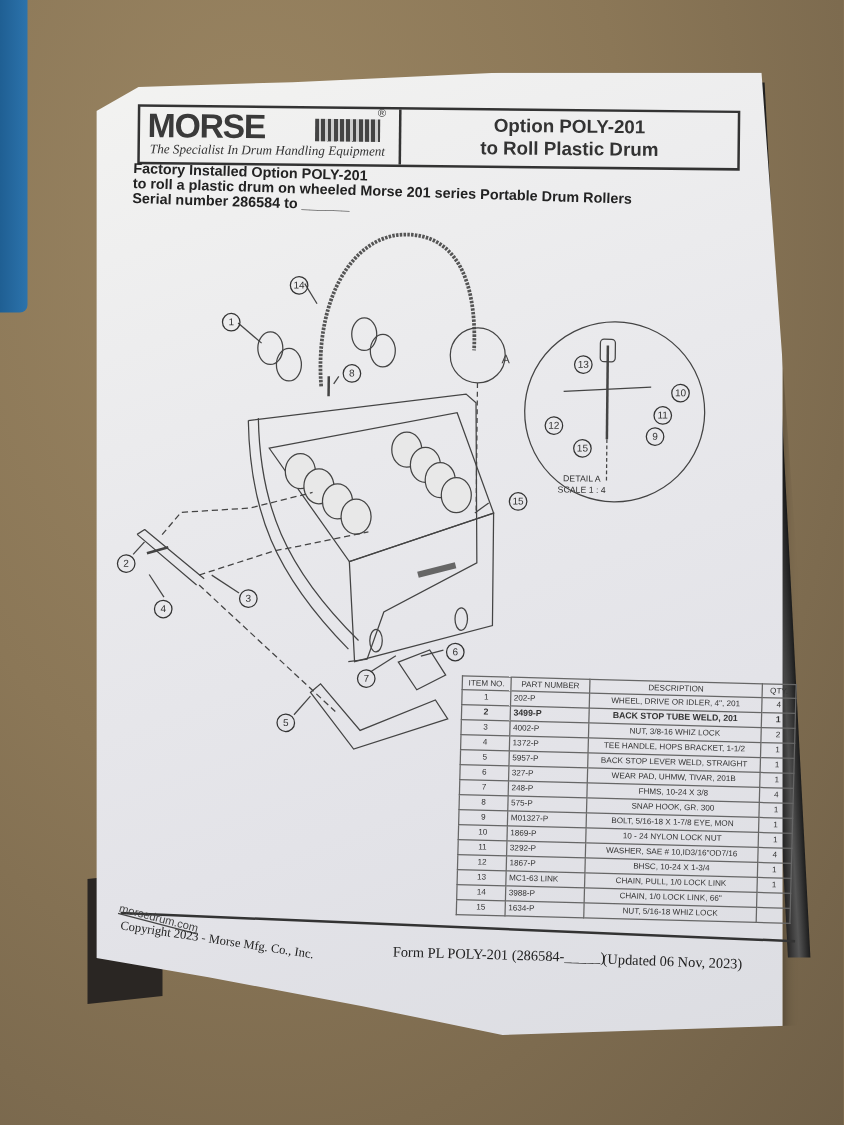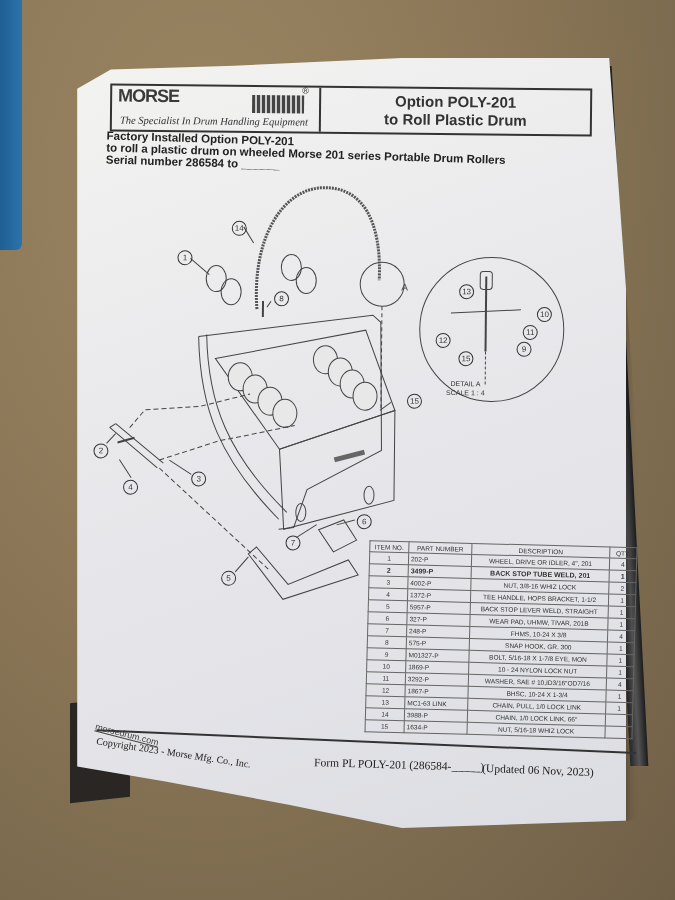--- a/index.html
+++ b/index.html
@@ -15,21 +15,21 @@
     background:linear-gradient(90deg,#2b2a2a,#555 50%,#1c1c1c);transform:skewX(3deg);}
   .paper{position:absolute;left:66px;top:58px;width:560px;height:770px;
     background:linear-gradient(160deg,#f3f3f1 0%,#e9e9ec 40%,#e3e3e8 70%,#dcdde2 100%);
     clip-path:polygon(2% 4%,8% 1.5%,30% 1%,60% 0%,97% 0%,98% 10%,102% 50%,107% 88%,102% 99%,60% 100%,40% 97%,18% 94%,2% 92%);
     box-shadow:0 0 10px rgba(0,0,0,.4);}
   .doc{position:absolute;left:0;top:0;width:675px;height:900px;transform:rotate(0.6deg);transform-origin:350px 400px;}
   
   .hdr{position:absolute;left:107px;top:86px;width:478px;height:44px;border:2px solid #333;display:flex;}
   .logo-cell{width:207px;border-right:2px solid #333;position:relative;}
   .logo-word{position:absolute;left:6px;top:0px;font-family:"Liberation Sans",sans-serif;font-weight:900;
-    font-size:18px;letter-spacing:-1px;color:#3a3a3a;}
+    font-size:27px;letter-spacing:-1px;color:#3a3a3a;}
   .logo-mark{position:absolute;left:140px;top:8px;width:52px;height:18px;
     background:repeating-linear-gradient(90deg,#444 0 3px,#ccc 3px 5px);}
   .reg{position:absolute;left:190px;top:-2px;font-size:9px;color:#333;}
   .tagline{position:absolute;left:8px;top:29px;font-family:"Liberation Serif",serif;font-style:italic;
     font-size:10.5px;color:#333;white-space:nowrap;}
   .title-cell{flex:1;display:flex;flex-direction:column;align-items:center;justify-content:center;
     font-weight:bold;color:#333;font-size:15px;line-height:18px;}
   .intro{position:absolute;left:104px;top:132px;font-weight:bold;font-size:11.5px;line-height:12px;color:#222;
     transform:rotate(1.2deg);transform-origin:left top;}
   .intro div{white-space:nowrap;}

